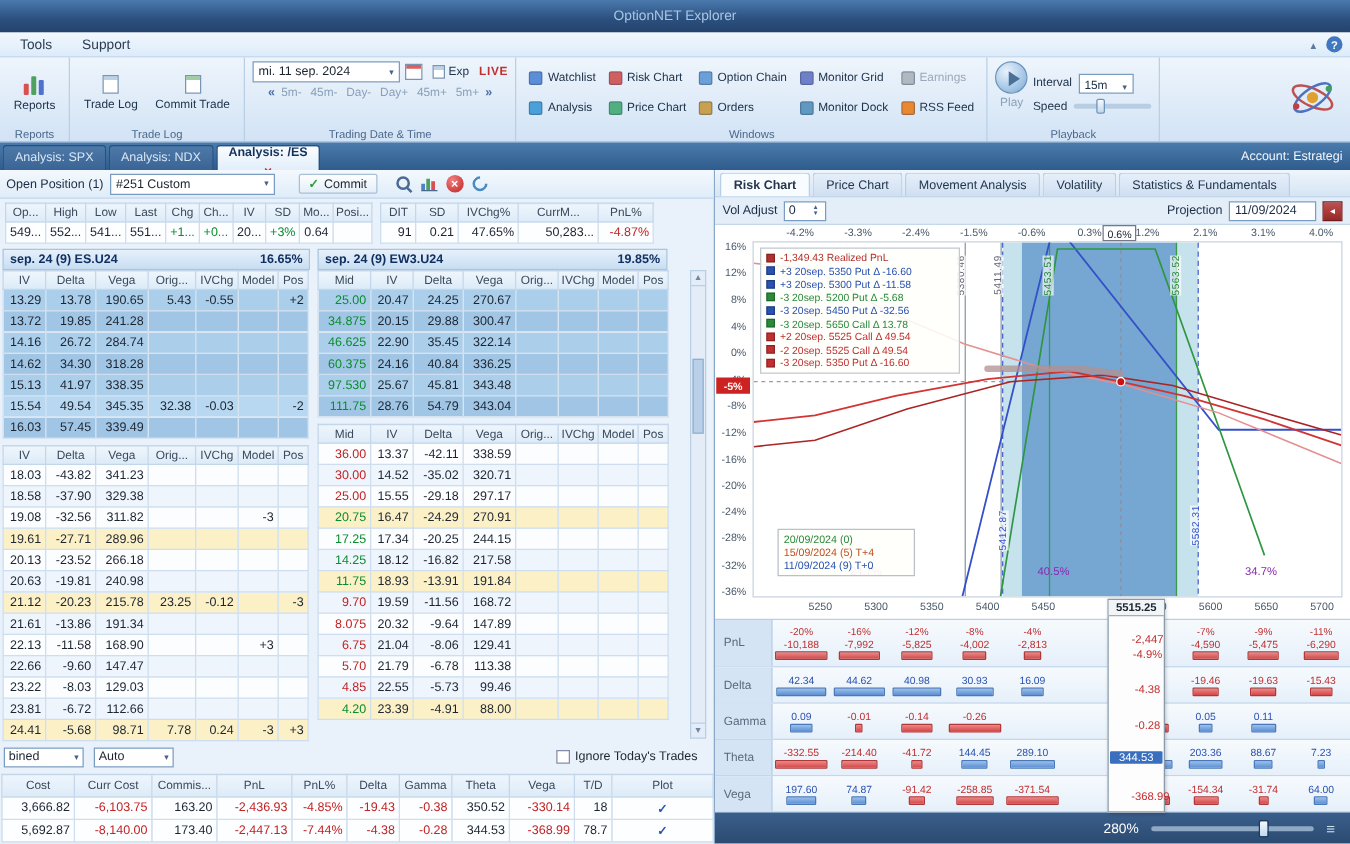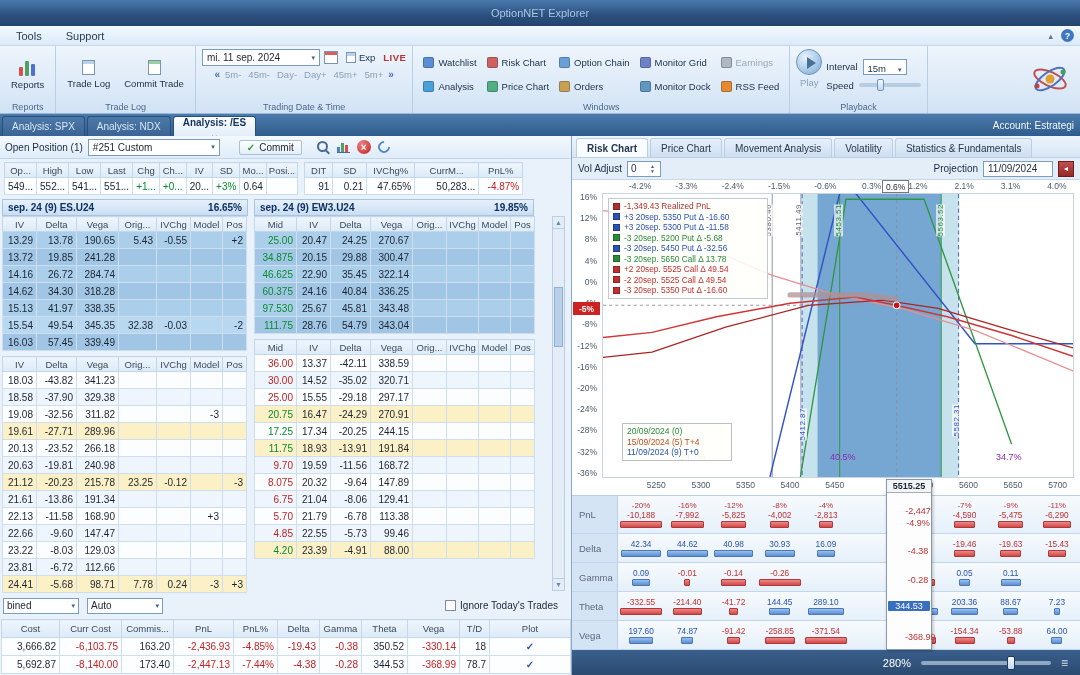--- a/index.html
+++ b/index.html
@@ -142,21 +142,21 @@
   tr.cream td { background:#fbf0c6; }
   .chain-scroll { position:absolute; right:6px; top:19px; bottom:2px; width:13px; background:#e4edf7;
                   border:1px solid #b9cfe6; }
   .chain-scroll .sarr { height:12px; border-bottom:1px solid #b9cfe6; color:#6a88a8; font-size:7px;
                         display:flex; align-items:center; justify-content:center; }
   .chain-scroll .sarr.dn2 { position:absolute; bottom:0; left:0; right:0; border-top:1px solid #b9cfe6; border-bottom:none; }
   .chain-scroll .sthumb2 { position:absolute; left:1px; right:1px; top:70px; height:60px; background:#b9d0e8; border:1px solid #8fb0d0; }
 
   
   .footerbar { height:21px; flex:none; display:flex; align-items:center; gap:8px; padding:0 3px; margin-top:2px; }
-  .smallselect { width:76px; height:16px; background:#fff; border:1px solid #7a9cc0; display:flex; align-items:center; padding:0 3px; font-size:10px; }
+  .smallselect { width:64px; height:16px; background:#fff; border:1px solid #7a9cc0; display:flex; align-items:center; padding:0 3px; font-size:10px; }
   .ignorewrap { margin-left:auto; display:flex; align-items:center; gap:4px; padding-right:10px; }
   .cbx { width:11px; height:11px; background:#fff; border:1px solid #88a; display:inline-block; }
 
   
   .summary { margin-top:auto; flex:none; padding:0 1px 1px; }
   .sm { width:570px; }
   .sm th, .sm td { height:18px; }
   .sm th:nth-child(1){width:58px;} .sm th:nth-child(2){width:62px;} .sm th:nth-child(3){width:52px;}
   .sm th:nth-child(4){width:60px;} .sm th:nth-child(5){width:44px;} .sm th:nth-child(6){width:42px;}
   .sm th:nth-child(7){width:42px;} .sm th:nth-child(8){width:46px;} .sm th:nth-child(9){width:52px;}
@@ -868,20 +868,30 @@
                 <tr class="prow">
                   <td class="up">17.25</td>
                   <td>17.34</td>
                   <td>-20.25</td>
                   <td>244.15</td>
                   <td></td>
                   <td></td>
                   <td></td>
                   <td></td>
                 </tr>
+                <tr class="prow a">
+                  <td class="up">14.25</td>
+                  <td>18.12</td>
+                  <td>-16.82</td>
+                  <td>217.58</td>
+                  <td></td>
+                  <td></td>
+                  <td></td>
+                  <td></td>
+                </tr>
                 <tr class="cream">
                   <td class="up">11.75</td>
                   <td>18.93</td>
                   <td>-13.91</td>
                   <td>191.84</td>
                   <td></td>
                   <td></td>
                   <td></td>
                   <td></td>
                 </tr>
@@ -1392,21 +1402,21 @@
               <div class="gcell"></div>
               <div class="gcell">
                 <div class="gval nv">-305.84</div>
                 <div class="gbar nb" style="width: 75.8535%;"></div>
               </div>
               <div class="gcell">
                 <div class="gval nv">-154.34</div>
                 <div class="gbar nb" style="width: 43.2325%;"></div>
               </div>
               <div class="gcell">
-                <div class="gval nv">-53.88</div>
+                <div class="gval nv">-31.74</div>
                 <div class="gbar nb" style="width: 16.8343%;"></div>
               </div>
               <div class="gcell">
                 <div class="gval pv">64.00</div>
                 <div class="gbar pb" style="width: 23.7805%;"></div>
               </div>
             </div>
           </div>
         </div>
 

